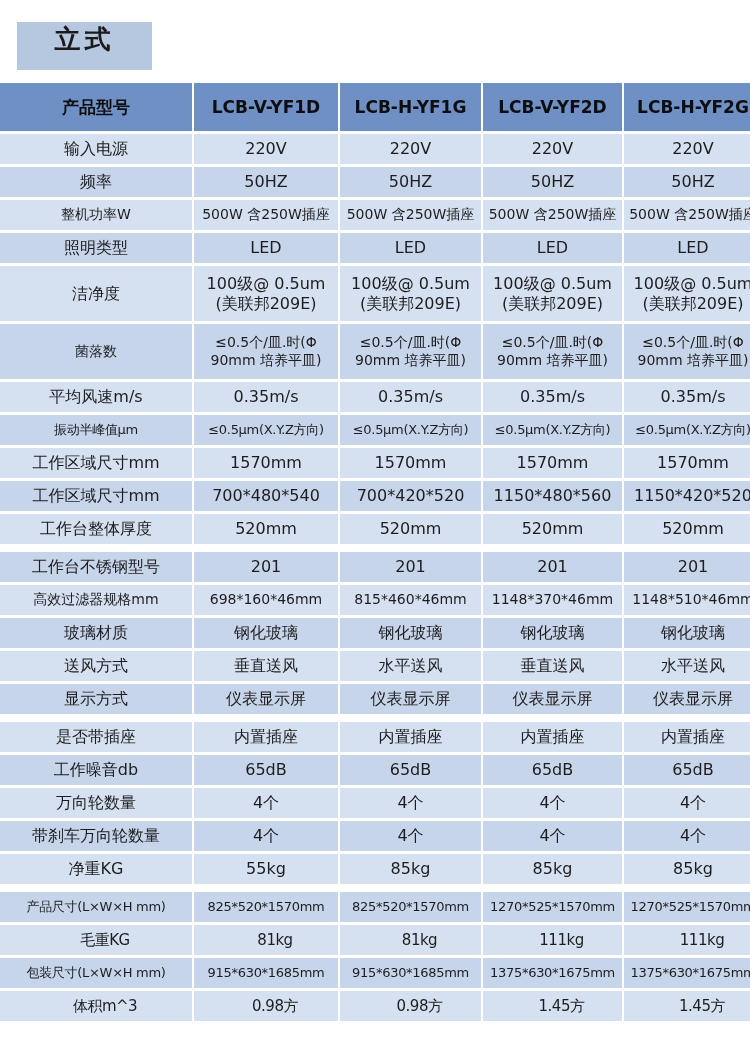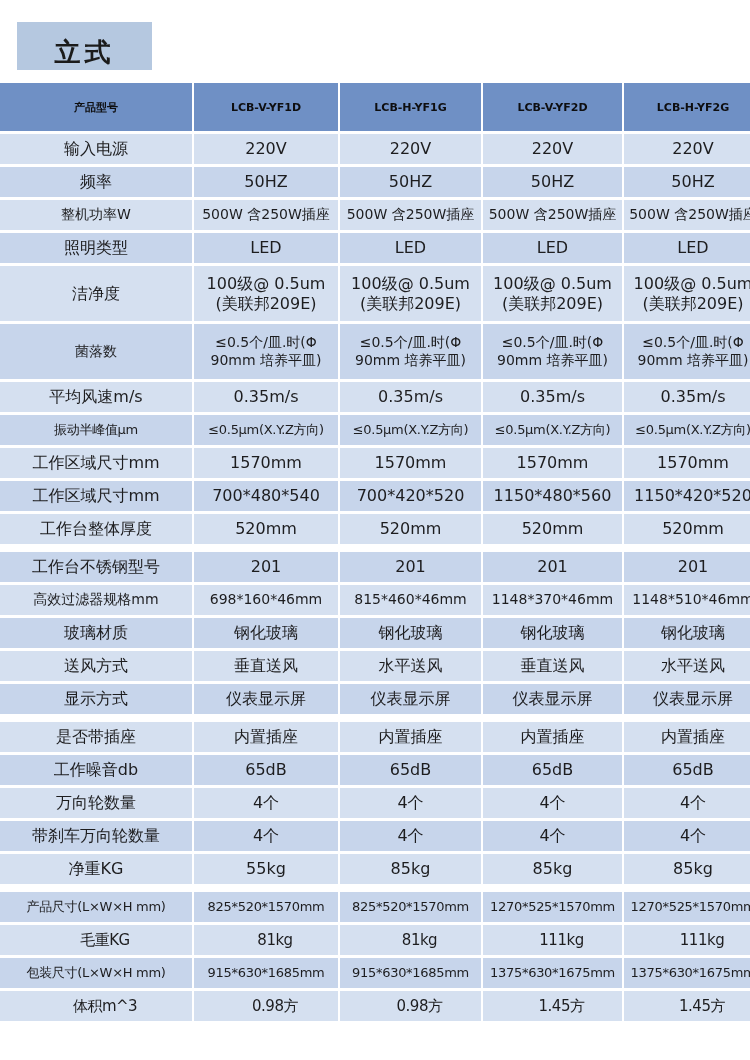--- a/index.html
+++ b/index.html
@@ -11,21 +11,21 @@
     width: 750px; height: 1060px;
     overflow: hidden;
     font-family: "DejaVu Sans", "Liberation Sans", sans-serif;
     color: var(--text, #1d1d1f);
   }
   .badge {
     position: absolute;
     left: 17px; top: 22px;
     width: 135px; height: 48px;
     background: var(--badge-bg, #b5c8e0);
-    display: flex; align-items: flex-end; justify-content: center;
+    display: flex; align-items: flex-start; justify-content: center;
     font-size: 26px; font-weight: 700; color: #1b1b1b;
     letter-spacing: 4px;
   }
   .table-wrap {
     position: absolute;
     left: 0; top: 80px; width: 750px;
   }
   table.spec {
     border-collapse: separate;
     border-spacing: 2px 3px;
@@ -38,21 +38,21 @@
     text-align: center;
     vertical-align: middle;
     padding: 0 2px;
     overflow: hidden;
     font-weight: 400;
     color: var(--text, #1d1d1f);
   }
   thead th {
     background: var(--header-bg, #6f90c5);
     font-weight: 700;
-    font-size: 11px;
+    font-size: 17px;
     height: 48px;
     color: #0e0e10;
   }
   tbody th, tbody td {
     font-size: 16px;
     height: 30px;
     white-space: pre-line;
     line-height: 1.25;
   }
   tbody tr.ra > * { background: var(--row-a, #d5e0f0); }

